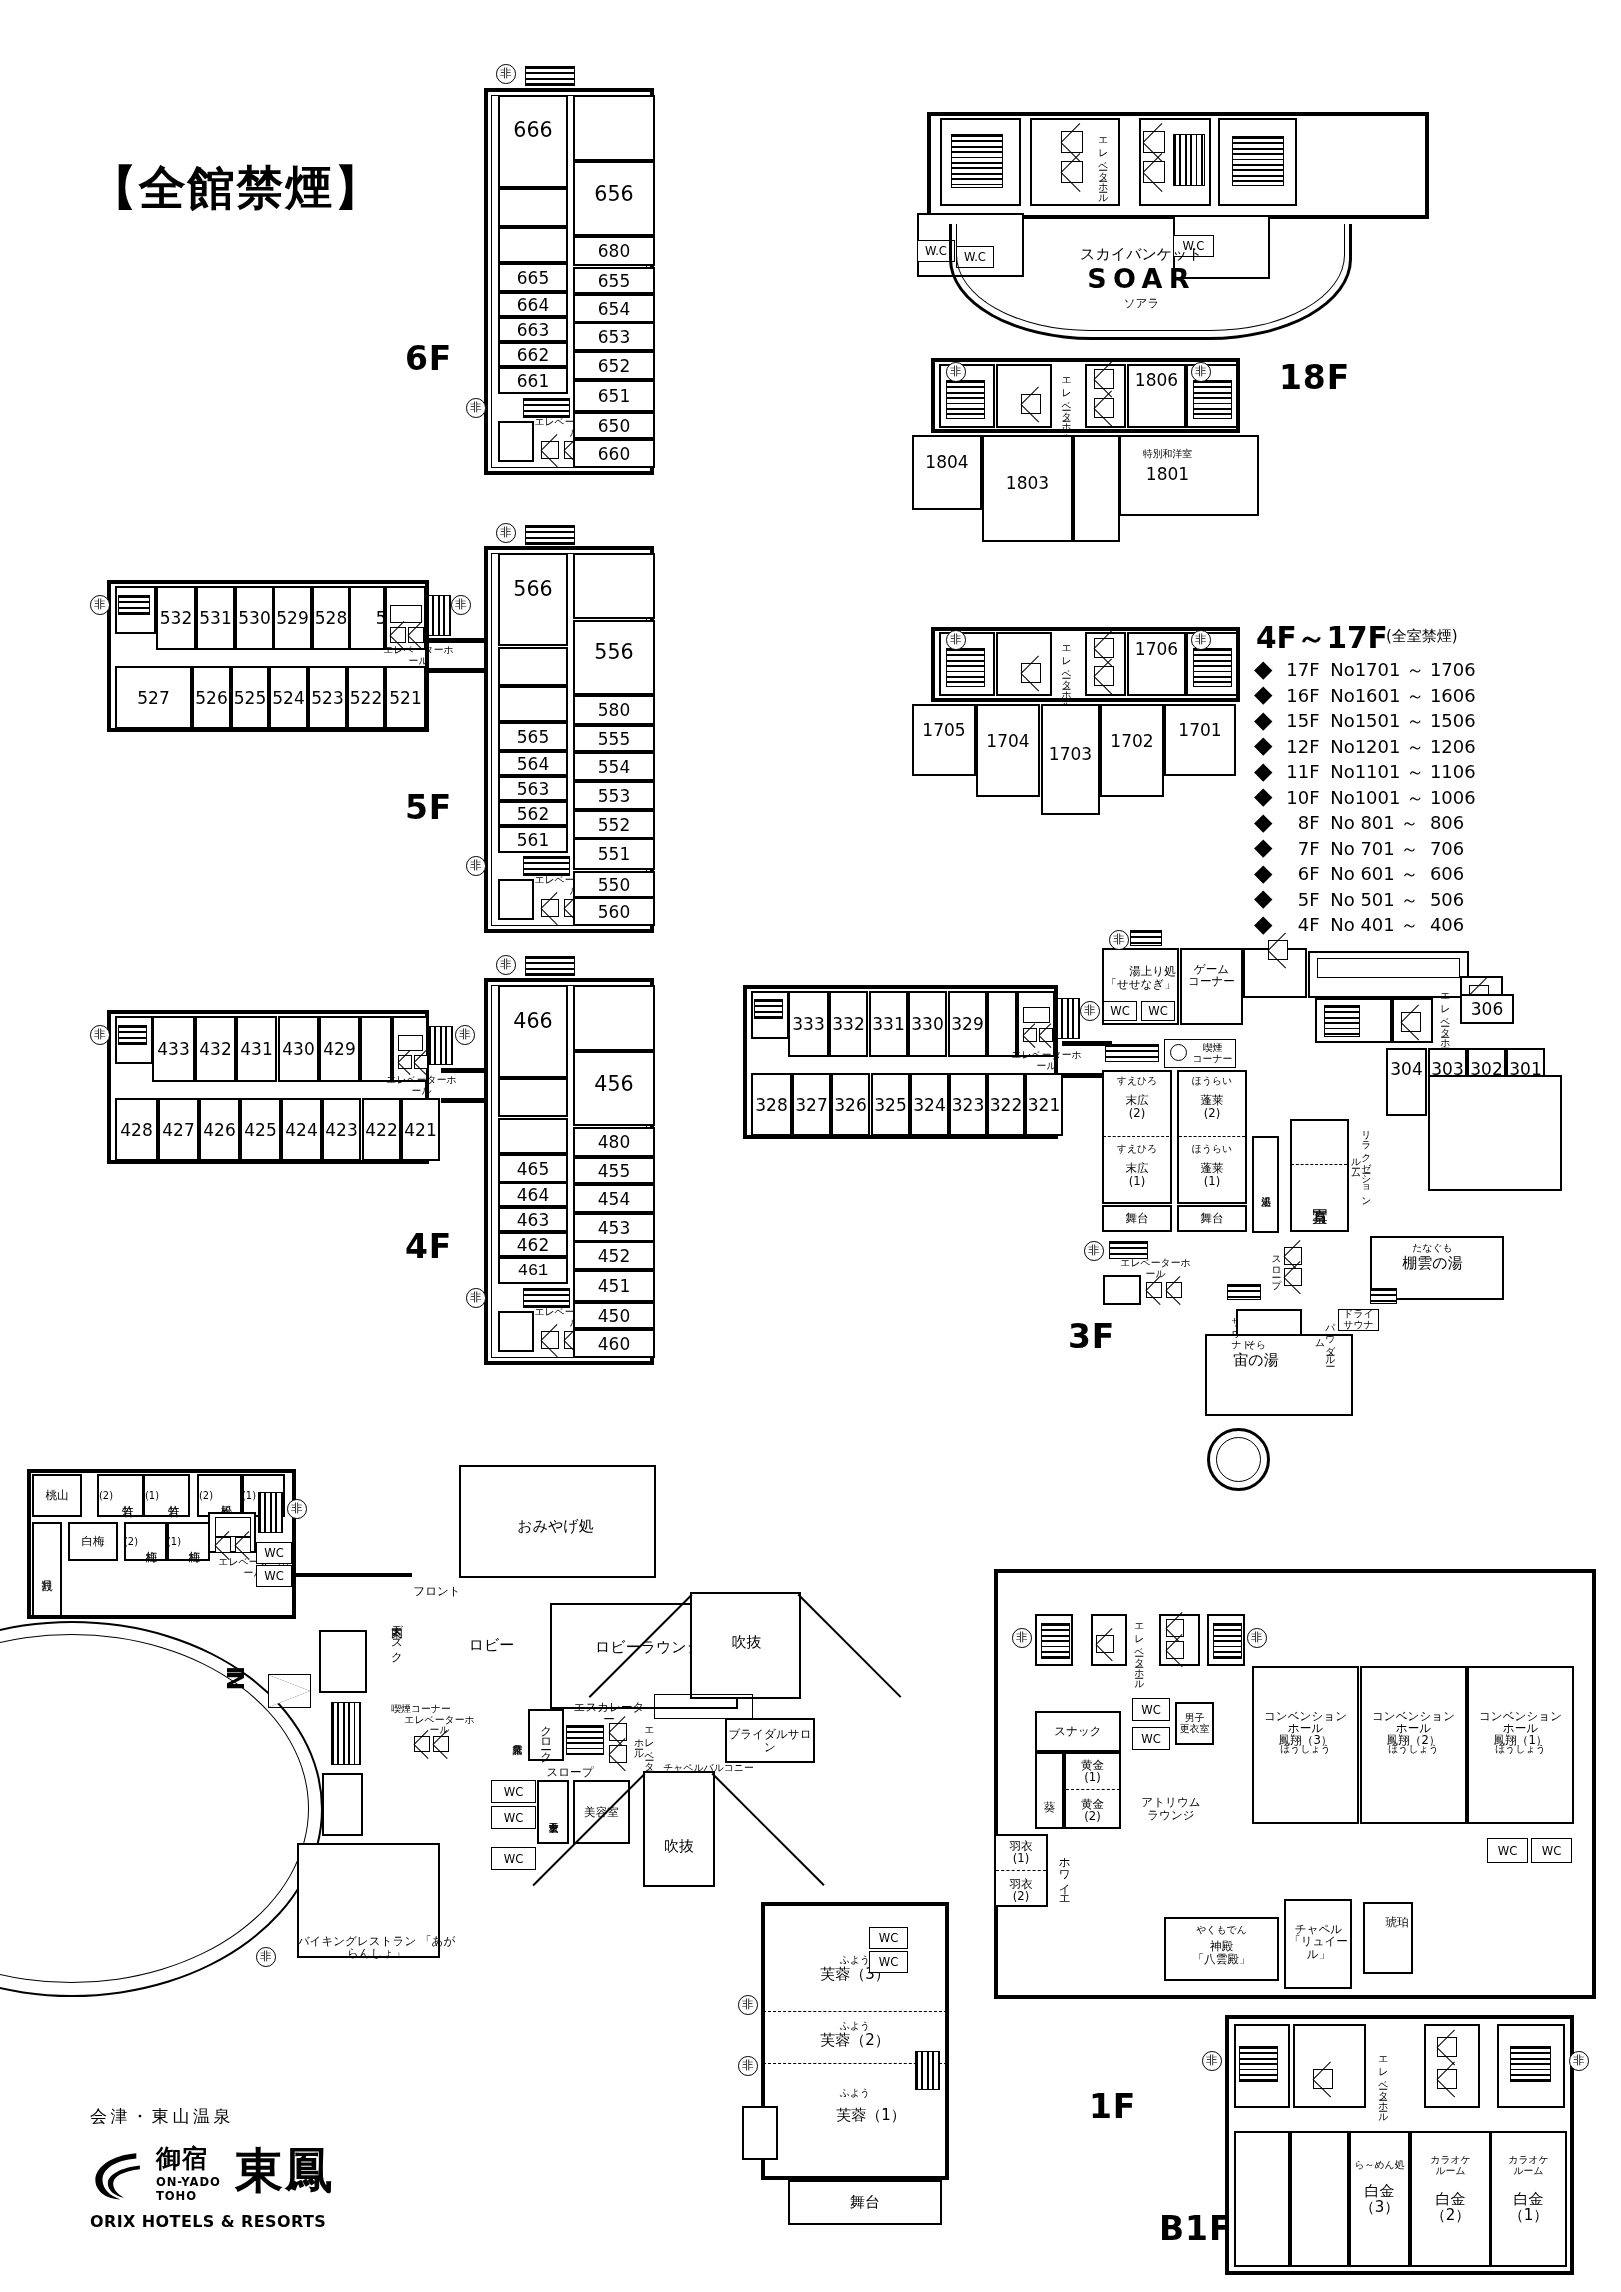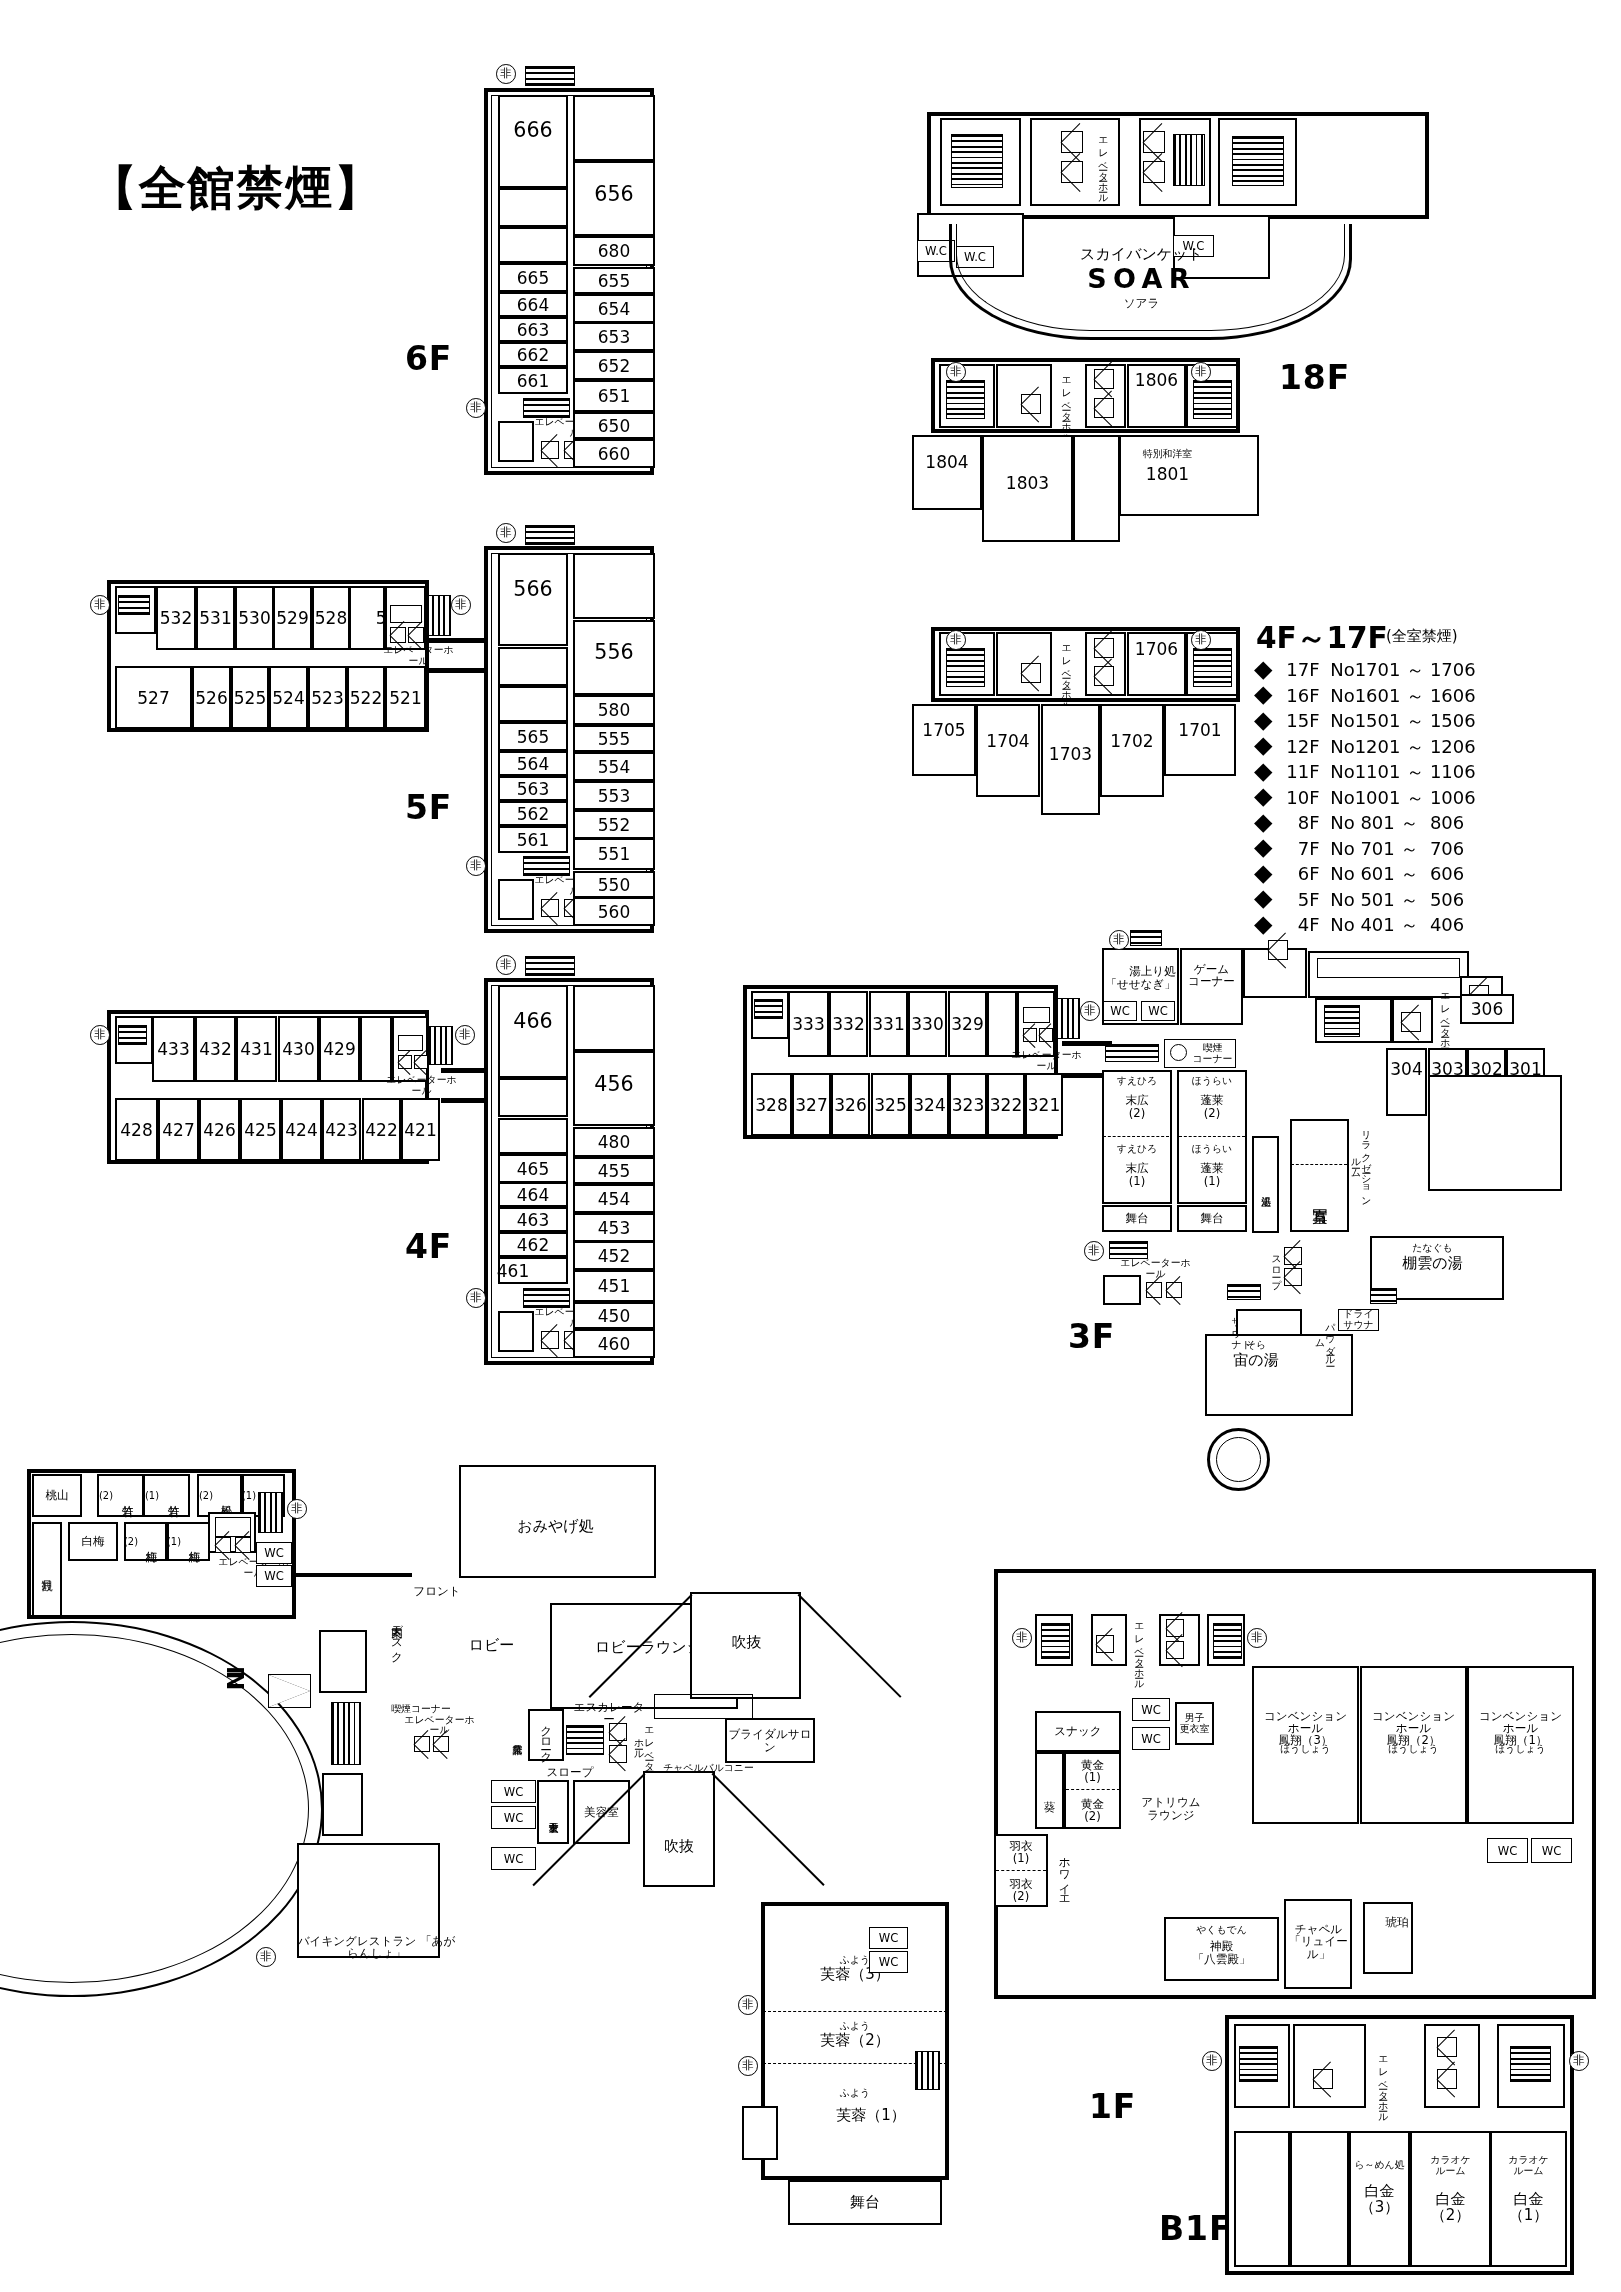--- a/index.html
+++ b/index.html
@@ -405,21 +405,21 @@
     <div class="box" style="left:498px; top:1118px; width:70px; height:36px;"></div>
     <div class="box" style="left:498px; top:1154px; width:70px; height:29px;"></div>
     <div class="rm sm" style="left:498px;top:1154px;width:70px;height:29px;">465</div>
     <div class="box" style="left:498px; top:1182px; width:70px; height:25px;"></div>
     <div class="rm sm" style="left:498px;top:1182px;width:70px;height:25px;">464</div>
     <div class="box" style="left:498px; top:1207px; width:70px; height:25px;"></div>
     <div class="rm sm" style="left:498px;top:1207px;width:70px;height:25px;">463</div>
     <div class="box" style="left:498px; top:1232px; width:70px; height:25px;"></div>
     <div class="rm sm" style="left:498px;top:1232px;width:70px;height:25px;">462</div>
     <div class="box" style="left:498px; top:1257px; width:70px; height:27px;"></div>
-    <div class="rm sm" style="left:478px;top:1257px;width:70px;height:27px;">461</div>
+    <div class="rm sm" style="left:498px;top:1257px;width:70px;height:27px;font-family:Liberation Mono, monospace;">461</div>
     <div class="stairs" style="left:523px; top:1288px; width:47px; height:19.7px;"></div>
     <div class="box" style="left:498px; top:1311px; width:36px; height:41px;"></div>
     <div class="elev" style="left:541px; top:1331px; width:18px; height:18px;"></div>
     <div class="elev" style="left:564px; top:1331px; width:18px; height:18px;"></div>
     <div class="lbl xs" style="left:534px; top:1304px; width:81px; height:27px;">エレベーターホール</div>
     <div class="stairs" style="left:525px; top:956px; width:50px; height:19.7px;"></div>
     <div class="hi" style="left:496px; top:955px;">非</div>
     <div class="hi" style="left:466px; top:1288px;">非</div>
     <div class="box" style="left:573px; top:985px; width:82px; height:66px;"></div>
     <div class="box" style="left:573px; top:1051px; width:82px; height:75px;"></div>
@@ -806,15 +806,31 @@
 ルーム</div>
     <div class="lbl m" style="left:1410px; top:2182px; width:81px; height:52px;white-space:pre-line;">白金
 （2）</div>
     <div class="box" style="left:1490px; top:2131px; width:77px; height:136px;"></div>
     <div class="lbl xs" style="left:1490px; top:2151px; width:77px; height:29px;white-space:pre-line;">カラオケ
 ルーム</div>
     <div class="lbl m" style="left:1490px; top:2182px; width:77px; height:52px;white-space:pre-line;">白金
 （1）</div>
   </div>
 
+  <div class="logo-wrap" style="left:90px; top:2105px;">
+    <div class="logo-top">会津・東山温泉</div>
+    <div style="display:flex; align-items:flex-end; margin-top:10.7px;">
+      <svg class="swirl" viewBox="0 0 64 64" style="position:relative; margin-right:5.4px;">
+        <path d="M52 8 C24 10 6 24 6 38 C6 52 20 60 34 60 C22 56 14 48 14 38 C14 26 28 16 52 14 Z" fill="#000"></path>
+        <path d="M56 22 C36 24 20 32 20 42 C20 50 28 56 38 58 C30 53 26 48 26 42 C26 34 38 28 56 26 Z" fill="#000"></path>
+      </svg>
+      <div style="margin-left:3.6px;">
+        <div class="logo-sub" style="font-size:25px;font-weight:bold;">御宿</div>
+        <div class="logo-sub">ON-YADO</div>
+        <div class="logo-sub">TOHO</div>
+      </div>
+      <div class="logo-main" style="margin-left:14.3px;">東鳳</div>
+    </div>
+    <div class="logo-bot" style="margin-top:9px;">ORIX HOTELS &amp; RESORTS</div>
+  </div>
 
 </div>
 
 
 </body></html>

